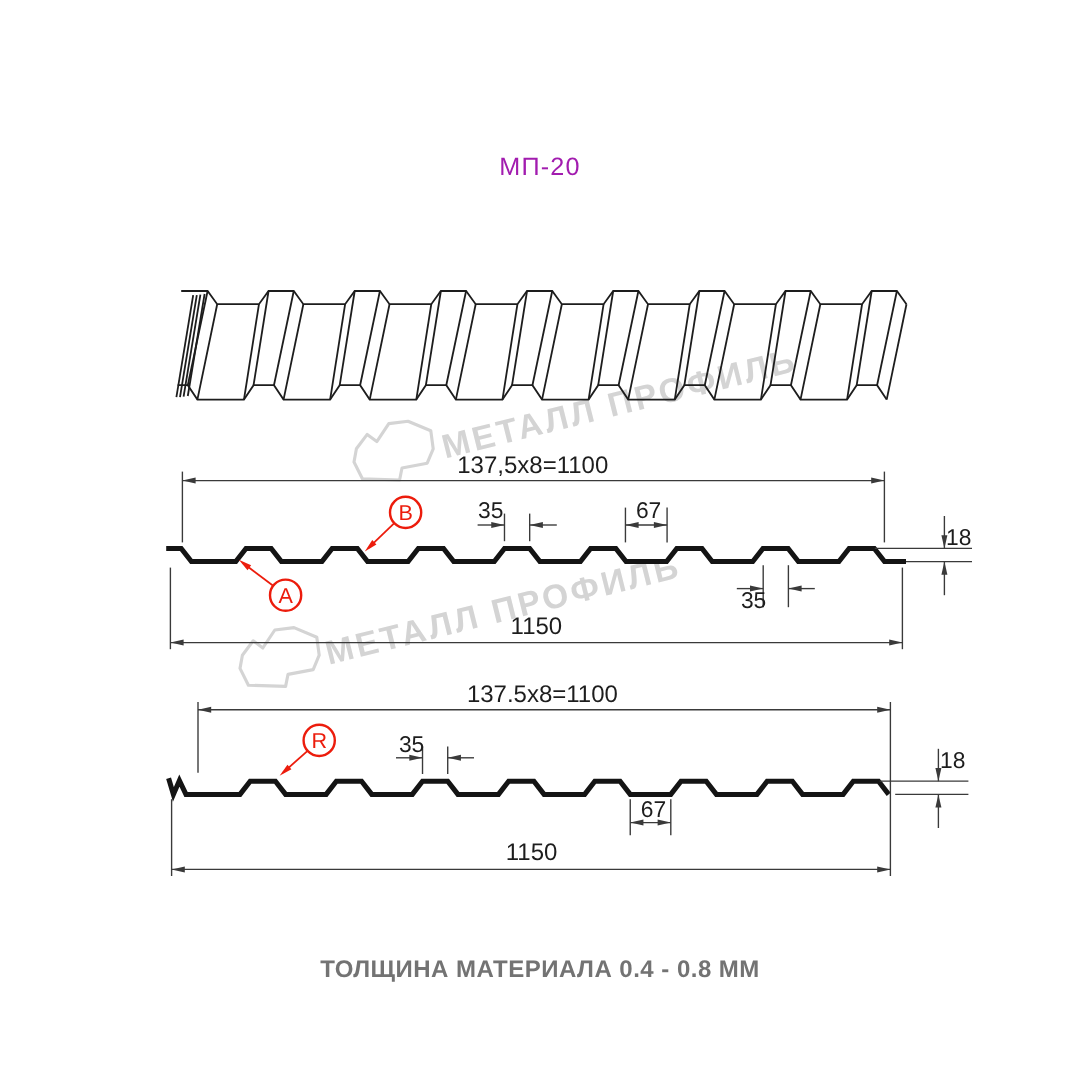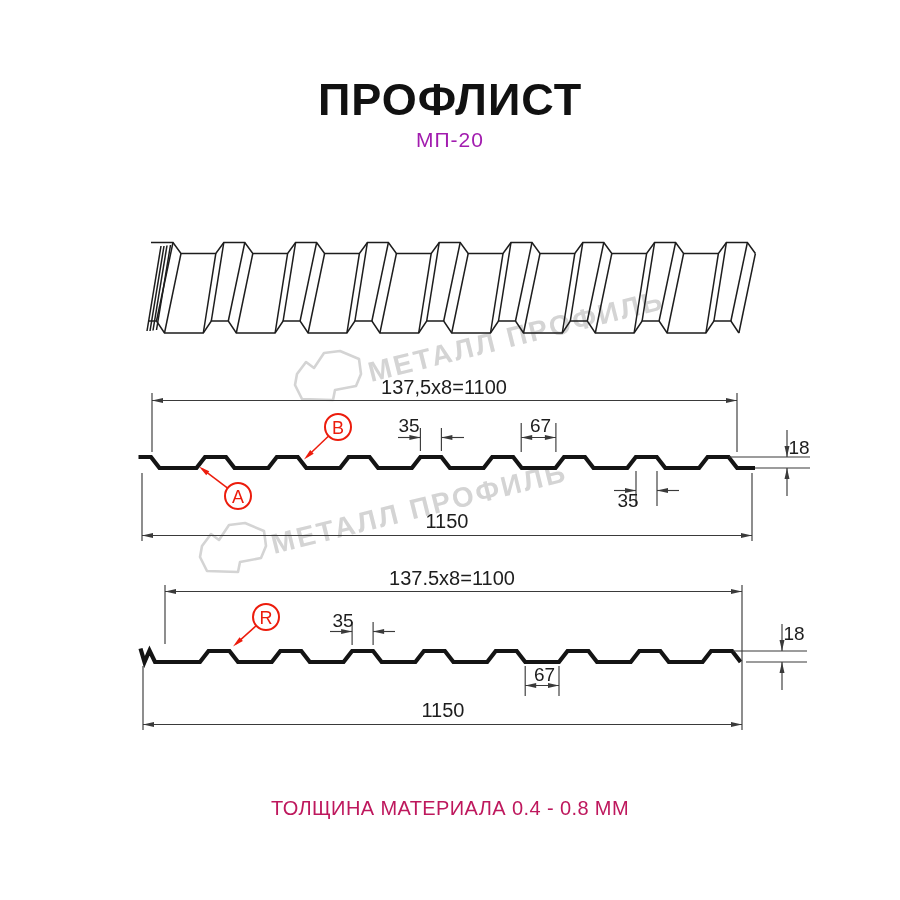--- a/index.html
+++ b/index.html
@@ -3,28 +3,27 @@
 <meta charset="utf-8">
 <style>
   html,body{margin:0;padding:0;background:#fff;}
   .page{position:relative;width:900px;height:900px;background:#ffffff;overflow:hidden;
         font-family:"Liberation Sans",sans-serif;}
   .title{position:absolute;left:0;top:74px;width:900px;text-align:center;
          font-size:45px;font-weight:800;letter-spacing:1px;color:#111;}
   .subtitle{position:absolute;left:0;top:128px;width:900px;text-align:center;
          font-size:21px;font-weight:500;letter-spacing:1px;color:#a21caf;}
   .footer{position:absolute;left:0;top:797px;width:900px;text-align:center;
-         font-size:20px;font-weight:400;letter-spacing:.4px;color:#be185d;}
+         font-size:20px;font-weight:700;letter-spacing:.4px;color:#737373;}
   svg text{font-family:"Liberation Sans",sans-serif;}
 </style>
 </head>
 <body>
 
 <div class="page">
-  <div class="title">ПРОФЛИСТ</div>
   <div class="subtitle">МП-20</div>
   <svg id="drawing" width="900" height="900" viewBox="0 0 900 900" style="position:absolute;left:0;top:0;">
       <g>
         <path d="M297,374 L306,362 L314,368 L324,353 L340,351 L359,359 L361,374 L356,386 L335,390 L333,400 L302,399 L295,385 Z" fill="none" stroke="#d4d4d4" stroke-width="2.6" stroke-linejoin="round"></path>
         <text transform="translate(371,382) rotate(-14)" font-size="28" font-weight="bold" letter-spacing="2.5" fill="#d4d4d4">МЕТАЛЛ ПРОФИЛЬ</text>
       </g>
       <g>
         <path d="M202,546 L211,534 L219,540 L229,525 L245,523 L264,531 L266,546 L261,558 L240,562 L238,572 L207,571 L200,557 Z" fill="none" stroke="#d4d4d4" stroke-width="2.6" stroke-linejoin="round"></path>
         <text transform="translate(274,554) rotate(-14)" font-size="28" font-weight="bold" letter-spacing="2.5" fill="#d4d4d4">МЕТАЛЛ ПРОФИЛЬ</text>
       </g>

